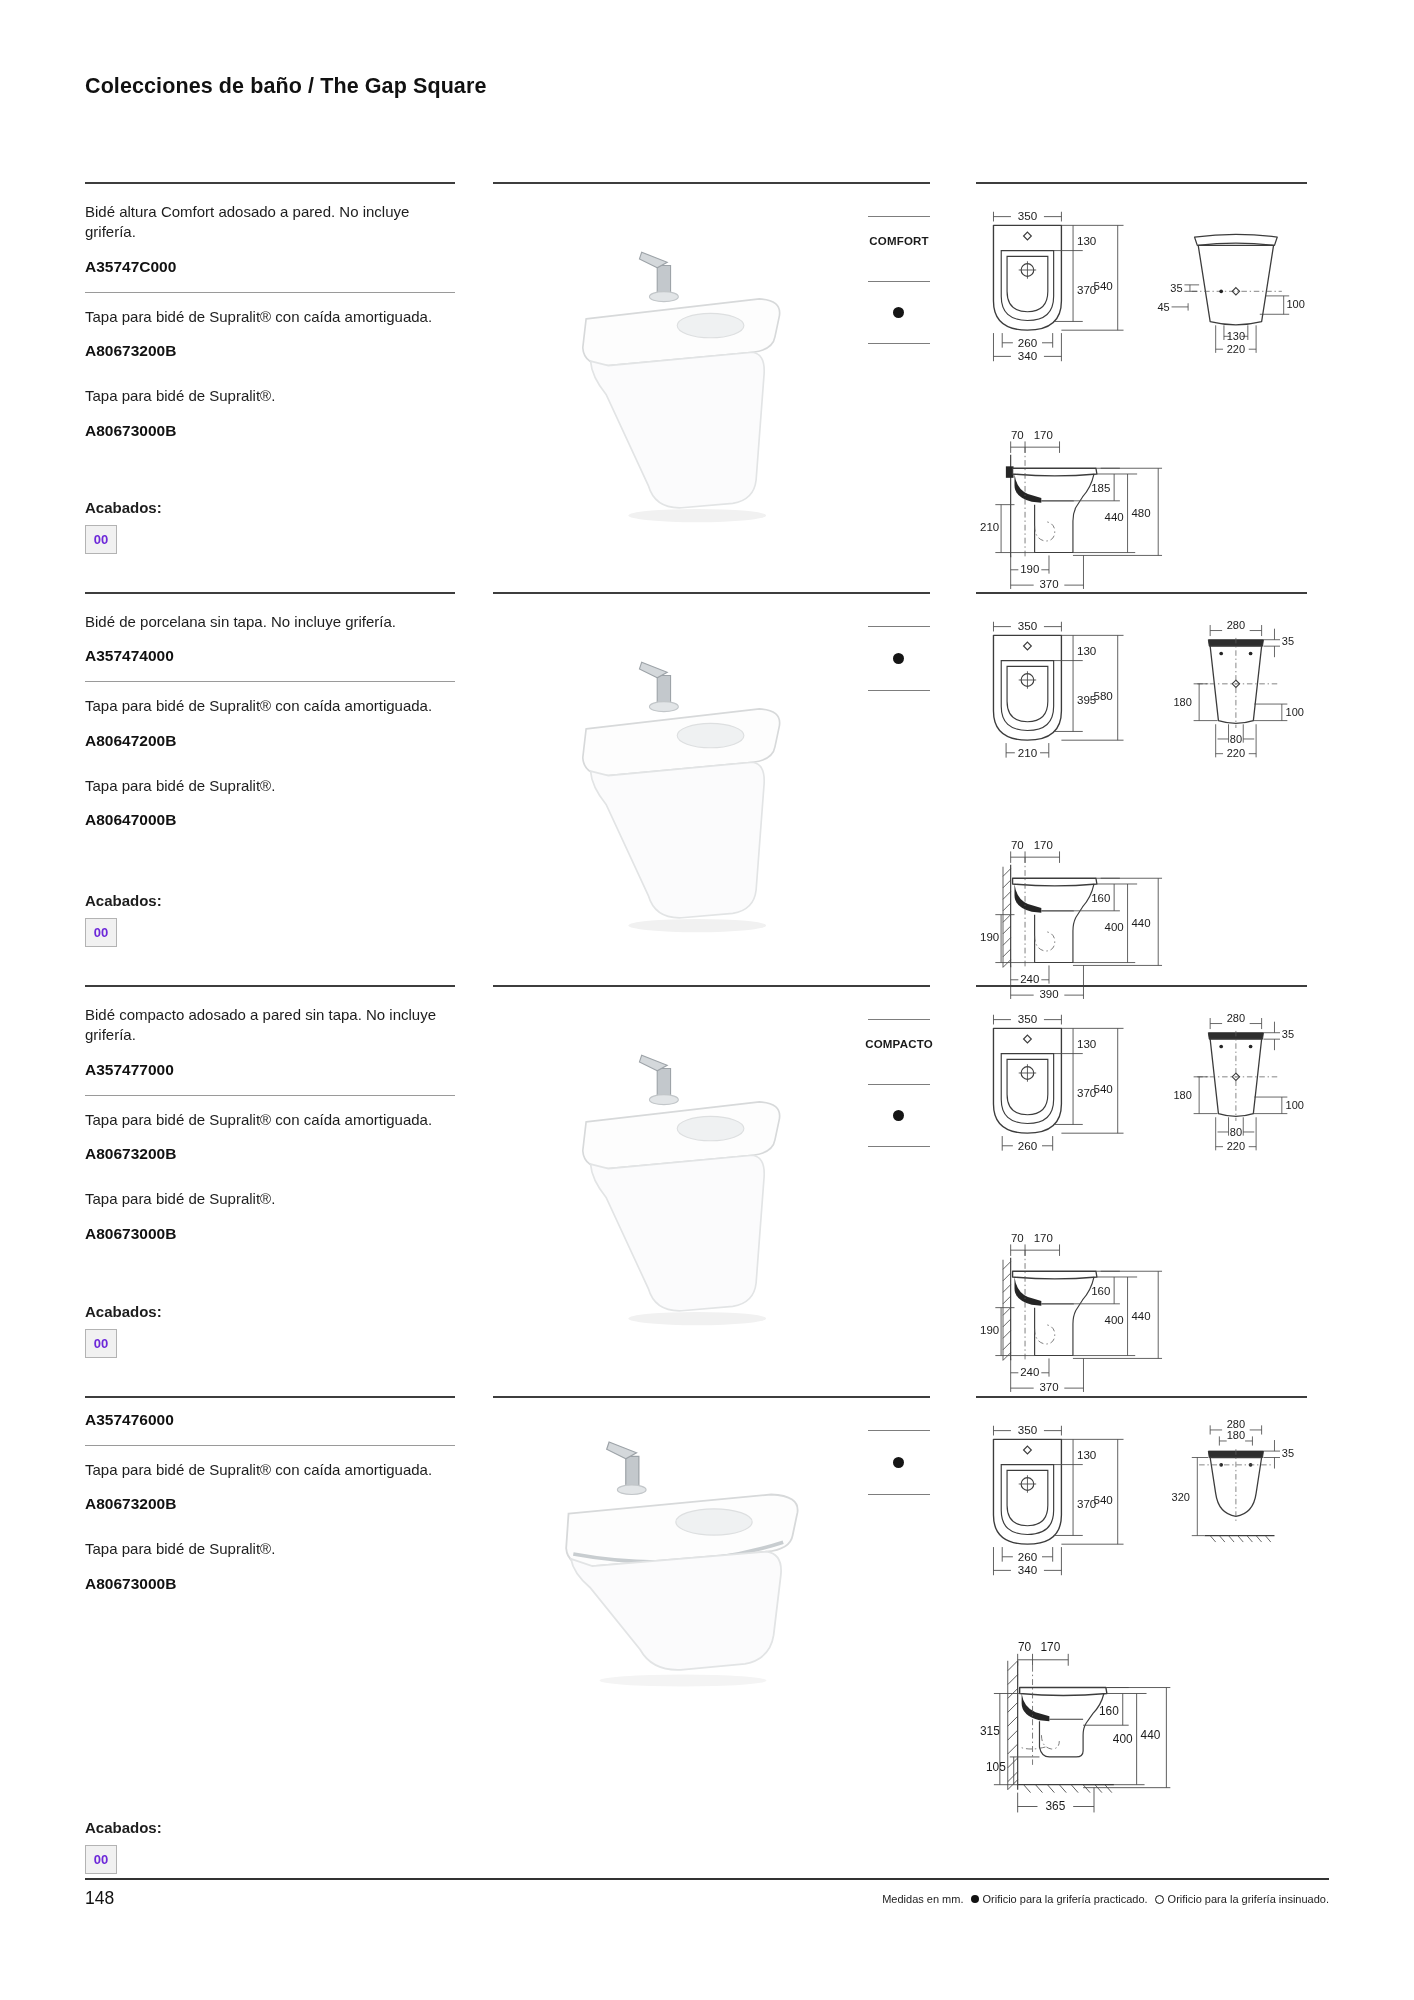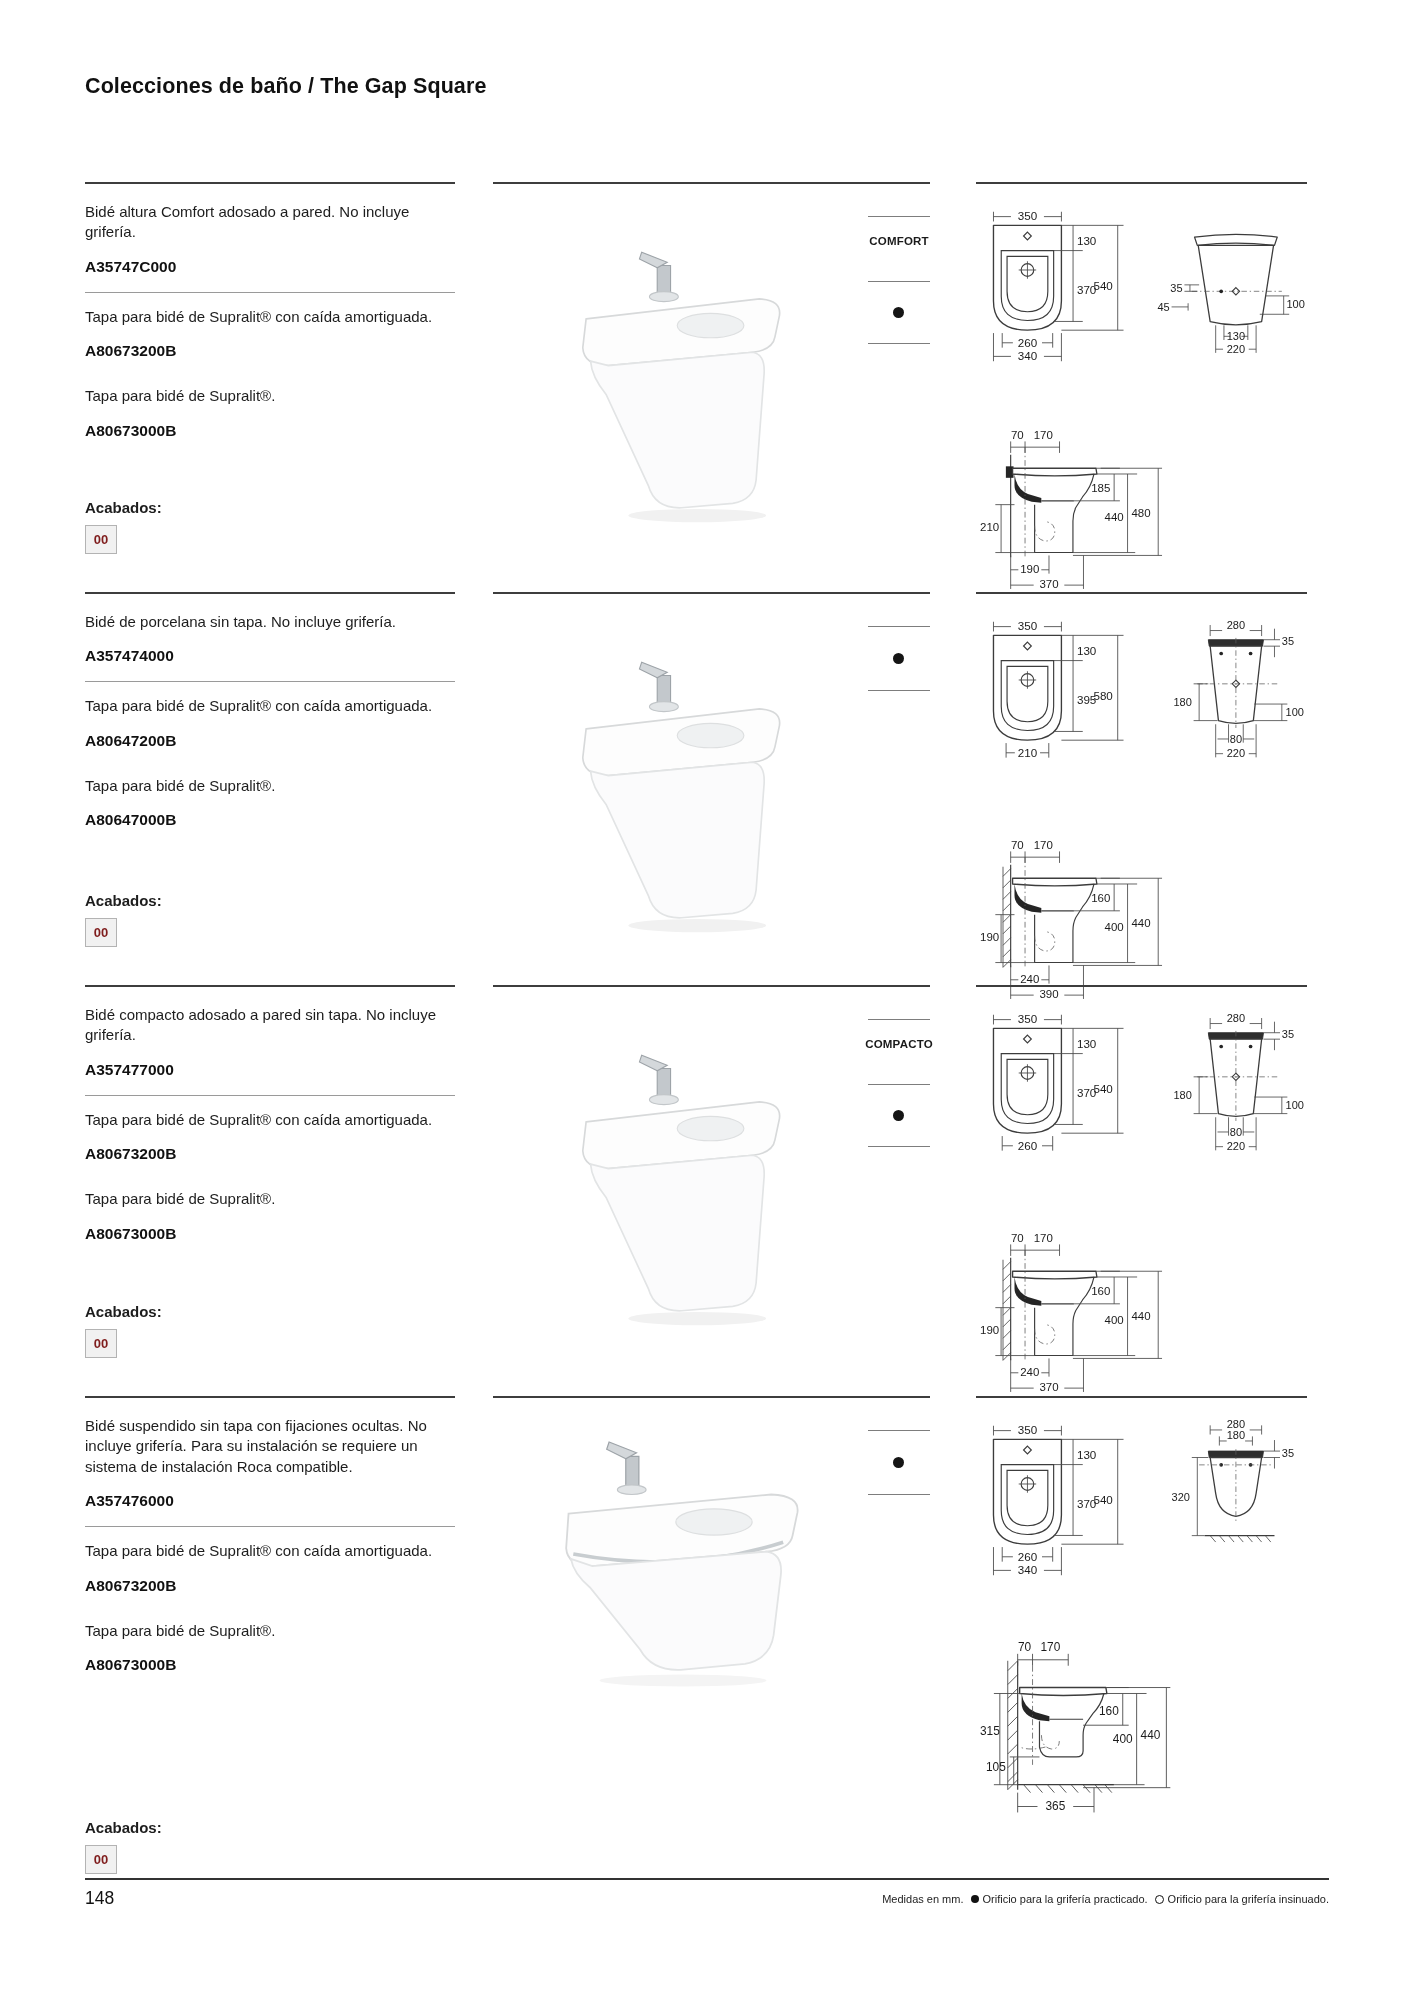--- a/index.html
+++ b/index.html
@@ -22,21 +22,21 @@
            display:flex;flex-direction:column;}
   .desc{font-size:15px;line-height:1.36;margin:26px 0 0;color:#1d1d1d;}
   .desc.first{margin-top:20px;}
   .code{font-size:15.5px;font-weight:700;margin:15px 0 0;color:#111;}
   .thin-sep{border:none;height:1px;background:#9a9a9a;margin:16px 0 0;width:100%;}
   .thin-sep + .desc{margin-top:14px;}
   .acab{margin-top:auto;padding-bottom:38px;font-weight:bold;}
   .row4 .acab{padding-bottom:4px;}
   .acab-label{font-size:15px;margin:0;}
   .finish-box{width:30px;height:27px;margin-top:9px;border:1px solid #b3b3b3;background:#f1f1f1;
-              display:flex;align-items:center;justify-content:center;font-size:13px;color:#7f1d1d;}
+              display:flex;align-items:center;justify-content:center;font-size:13px;color:#6d28d9;}
 
   .photo{position:absolute;left:520px;top:48px;width:310px;height:300px;
          display:flex;align-items:flex-start;justify-content:center;}
   .row4 .photo{top:26px;left:528px;}
   .photo svg{width:100%;height:100%;}
 
   .minicol{position:absolute;left:868px;top:0;width:62px;}
   .mini-line{position:absolute;left:0;width:62px;height:1px;background:#7d7d7d;}
   .mini-tag{position:absolute;left:-4px;width:70px;text-align:center;font-size:11.5px;font-weight:700;
             letter-spacing:.2px;color:#1a1a1a;}
@@ -417,21 +417,20 @@
       </svg>
     </div>
   </div>
 
   <div class="row row4 untagged">
     <div class="rowsep s-left"></div>
     <div class="rowsep s-mid"></div>
     <div class="rowsep s-right"></div>
 
     <div class="leftcol">
-      <p class="desc first">Bidé suspendido sin tapa con fijaciones ocultas. No incluye grifería. Para su instalación se requiere un sistema de instalación Roca compatible.</p>
       <p class="code">A357476000</p>
       <div class="thin-sep"></div>
       <p class="desc">Tapa para bidé de Supralit® con caída amortiguada.</p>
       <p class="code">A80673200B</p>
       <p class="desc">Tapa para bidé de Supralit®.</p>
       <p class="code">A80673000B</p>
       <div class="acab">
         <p class="acab-label">Acabados:</p>
         <div class="finish-box">00</div>
       </div>

